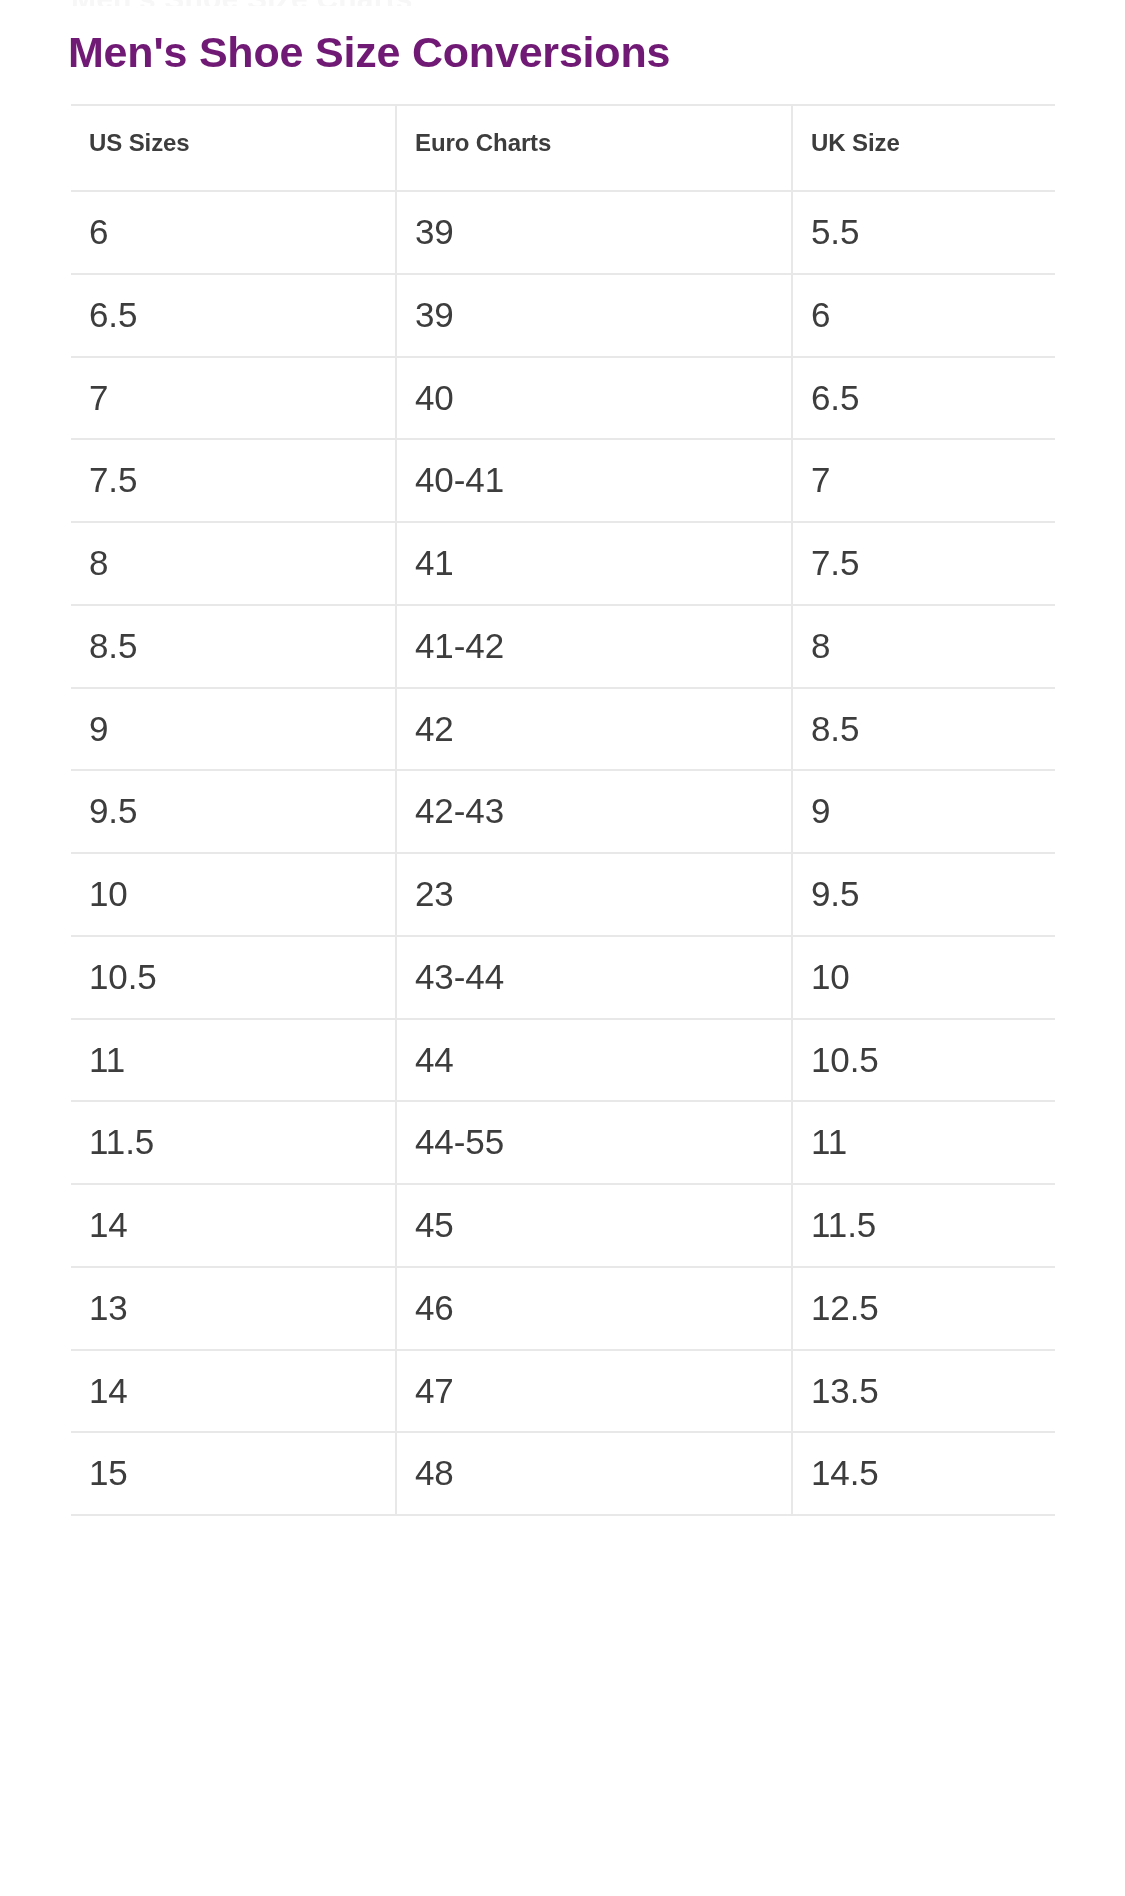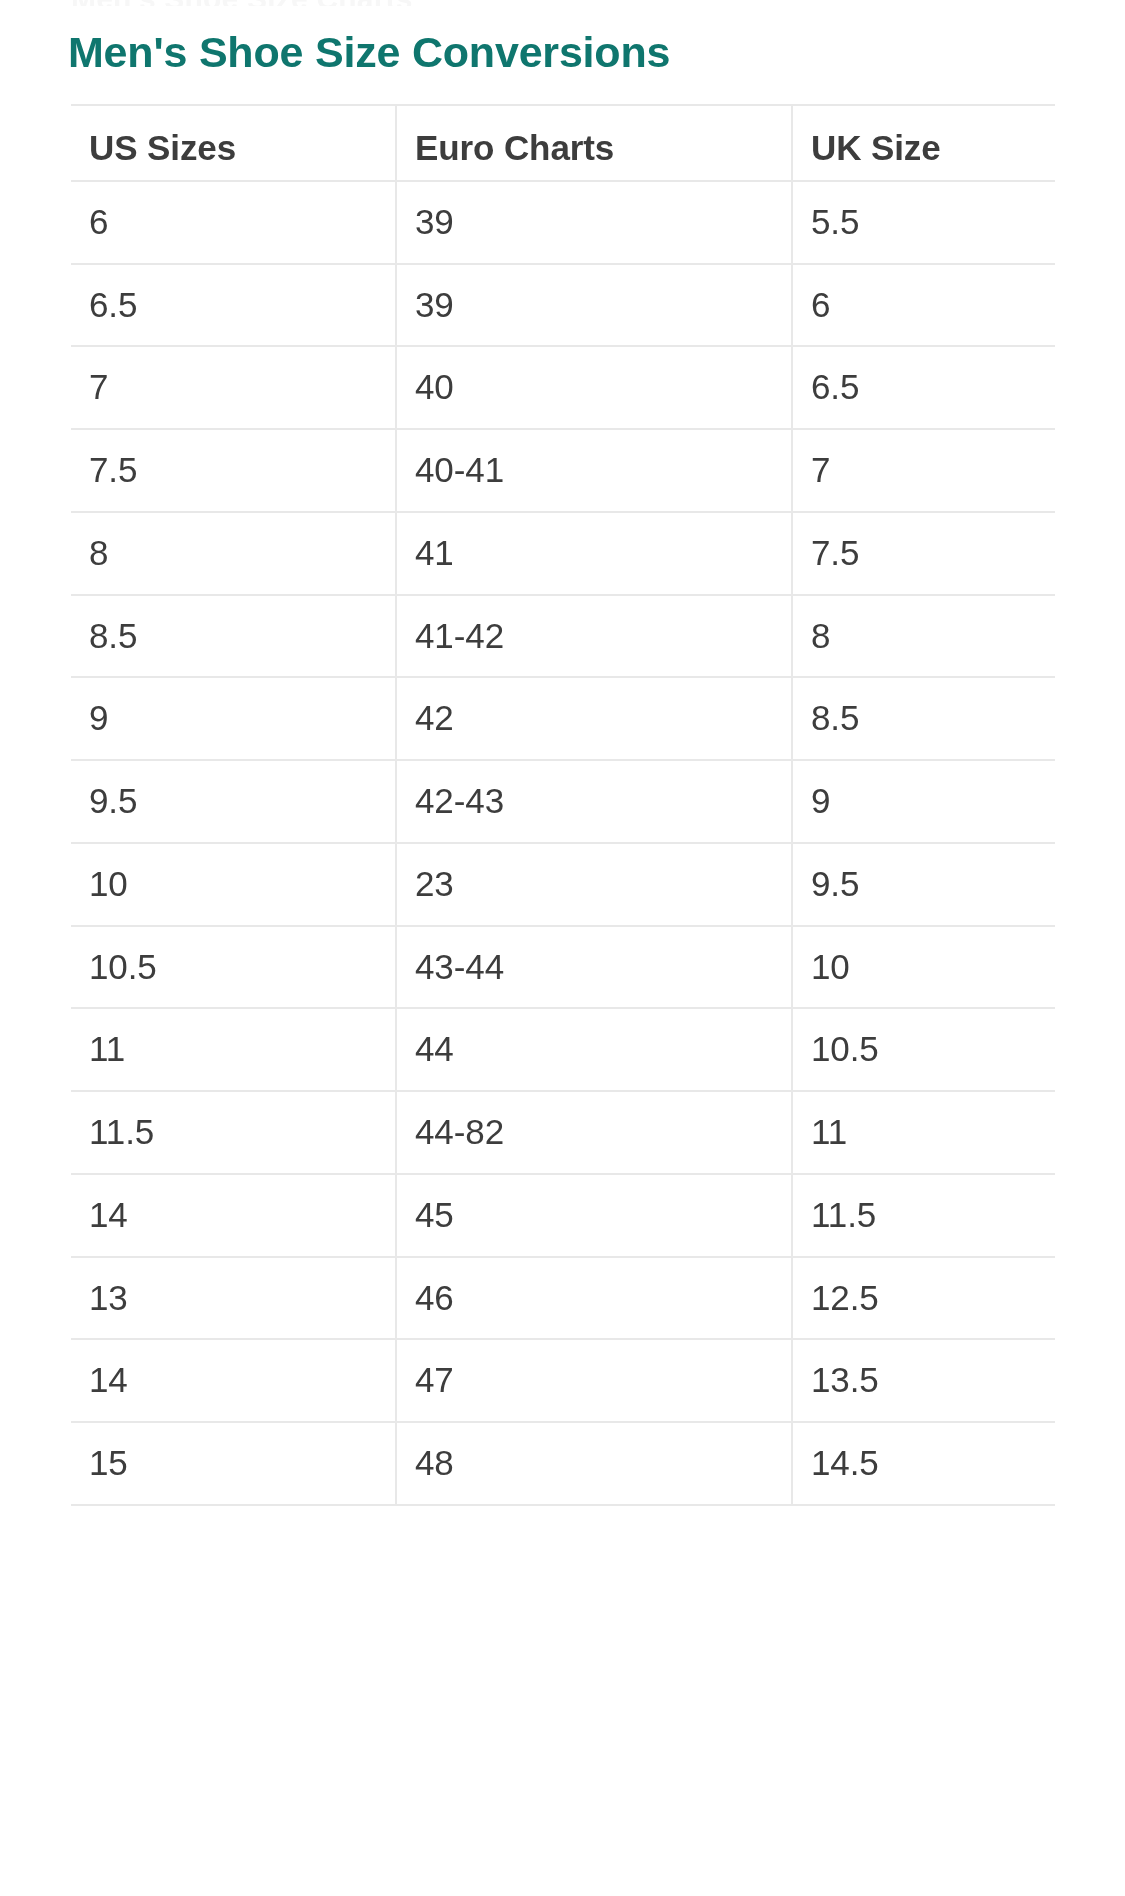--- a/index.html
+++ b/index.html
@@ -41,21 +41,21 @@
   }
 
   .page-title {
     position: absolute;
     top: 28px;
     left: 68px;
     margin: 0;
     font-size: 43px;
     line-height: 1.15;
     font-weight: bold;
-    color: #0f766e;
+    color: #701a75;
     letter-spacing: -0.2px;
     white-space: nowrap;
   }
 
   .table-wrap {
     position: absolute;
     top: 104px;
     left: 71px;
     width: 984px;
   }
@@ -81,25 +81,25 @@
     height: 36px;
     box-sizing: content-box;
   }
 
   table.size-table th:last-child,
   table.size-table td:last-child {
     border-right: none;
   }
 
   table.size-table thead th {
-    font-size: 35px;
+    font-size: 24px;
     line-height: 1.05;
     font-weight: bold;
     padding-top: 24px;
-    padding-bottom: 13px;
+    padding-bottom: 24px;
     letter-spacing: -0.1px;
     white-space: nowrap;
   }
 
   table.size-table tbody td {
     font-size: 35px;
     line-height: 1.05;
     font-weight: normal;
     letter-spacing: -0.1px;
     white-space: nowrap;
@@ -183,21 +183,21 @@
           <td>43-44</td>
           <td>10</td>
         </tr>
         <tr>
           <td>11</td>
           <td>44</td>
           <td>10.5</td>
         </tr>
         <tr>
           <td>11.5</td>
-          <td>44-82</td>
+          <td>44-55</td>
           <td>11</td>
         </tr>
         <tr>
           <td>14</td>
           <td>45</td>
           <td>11.5</td>
         </tr>
         <tr>
           <td>13</td>
           <td>46</td>

